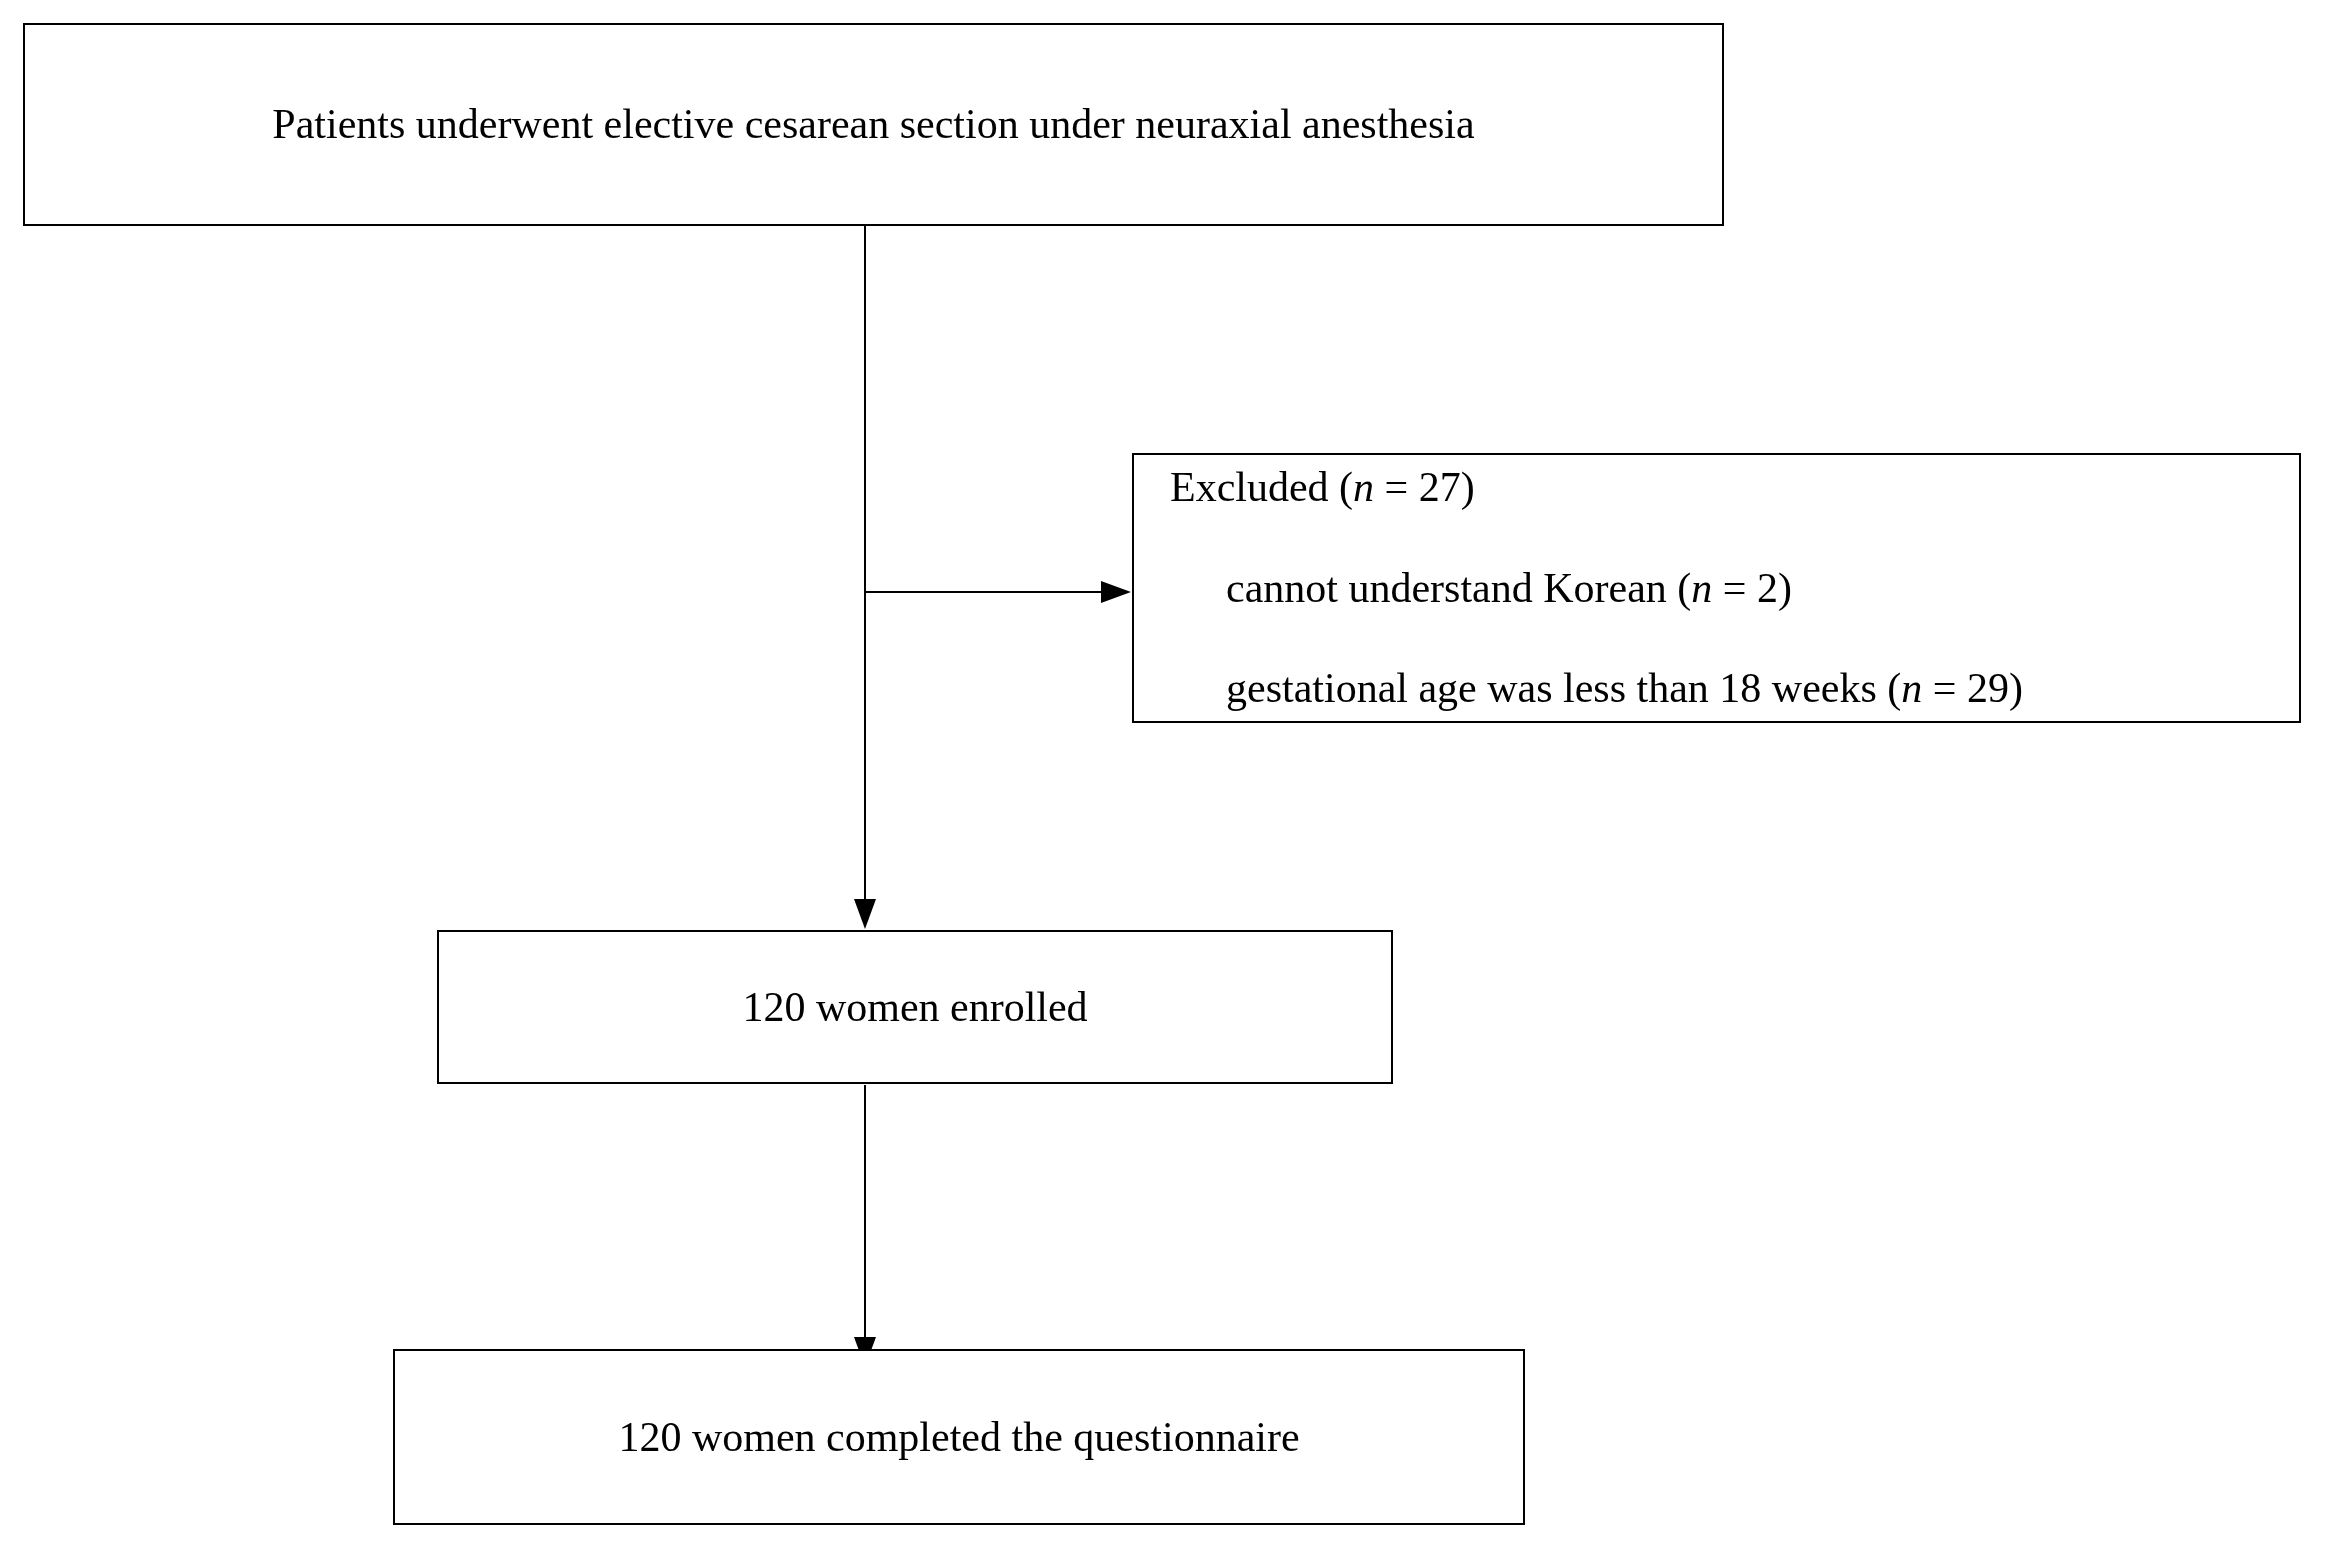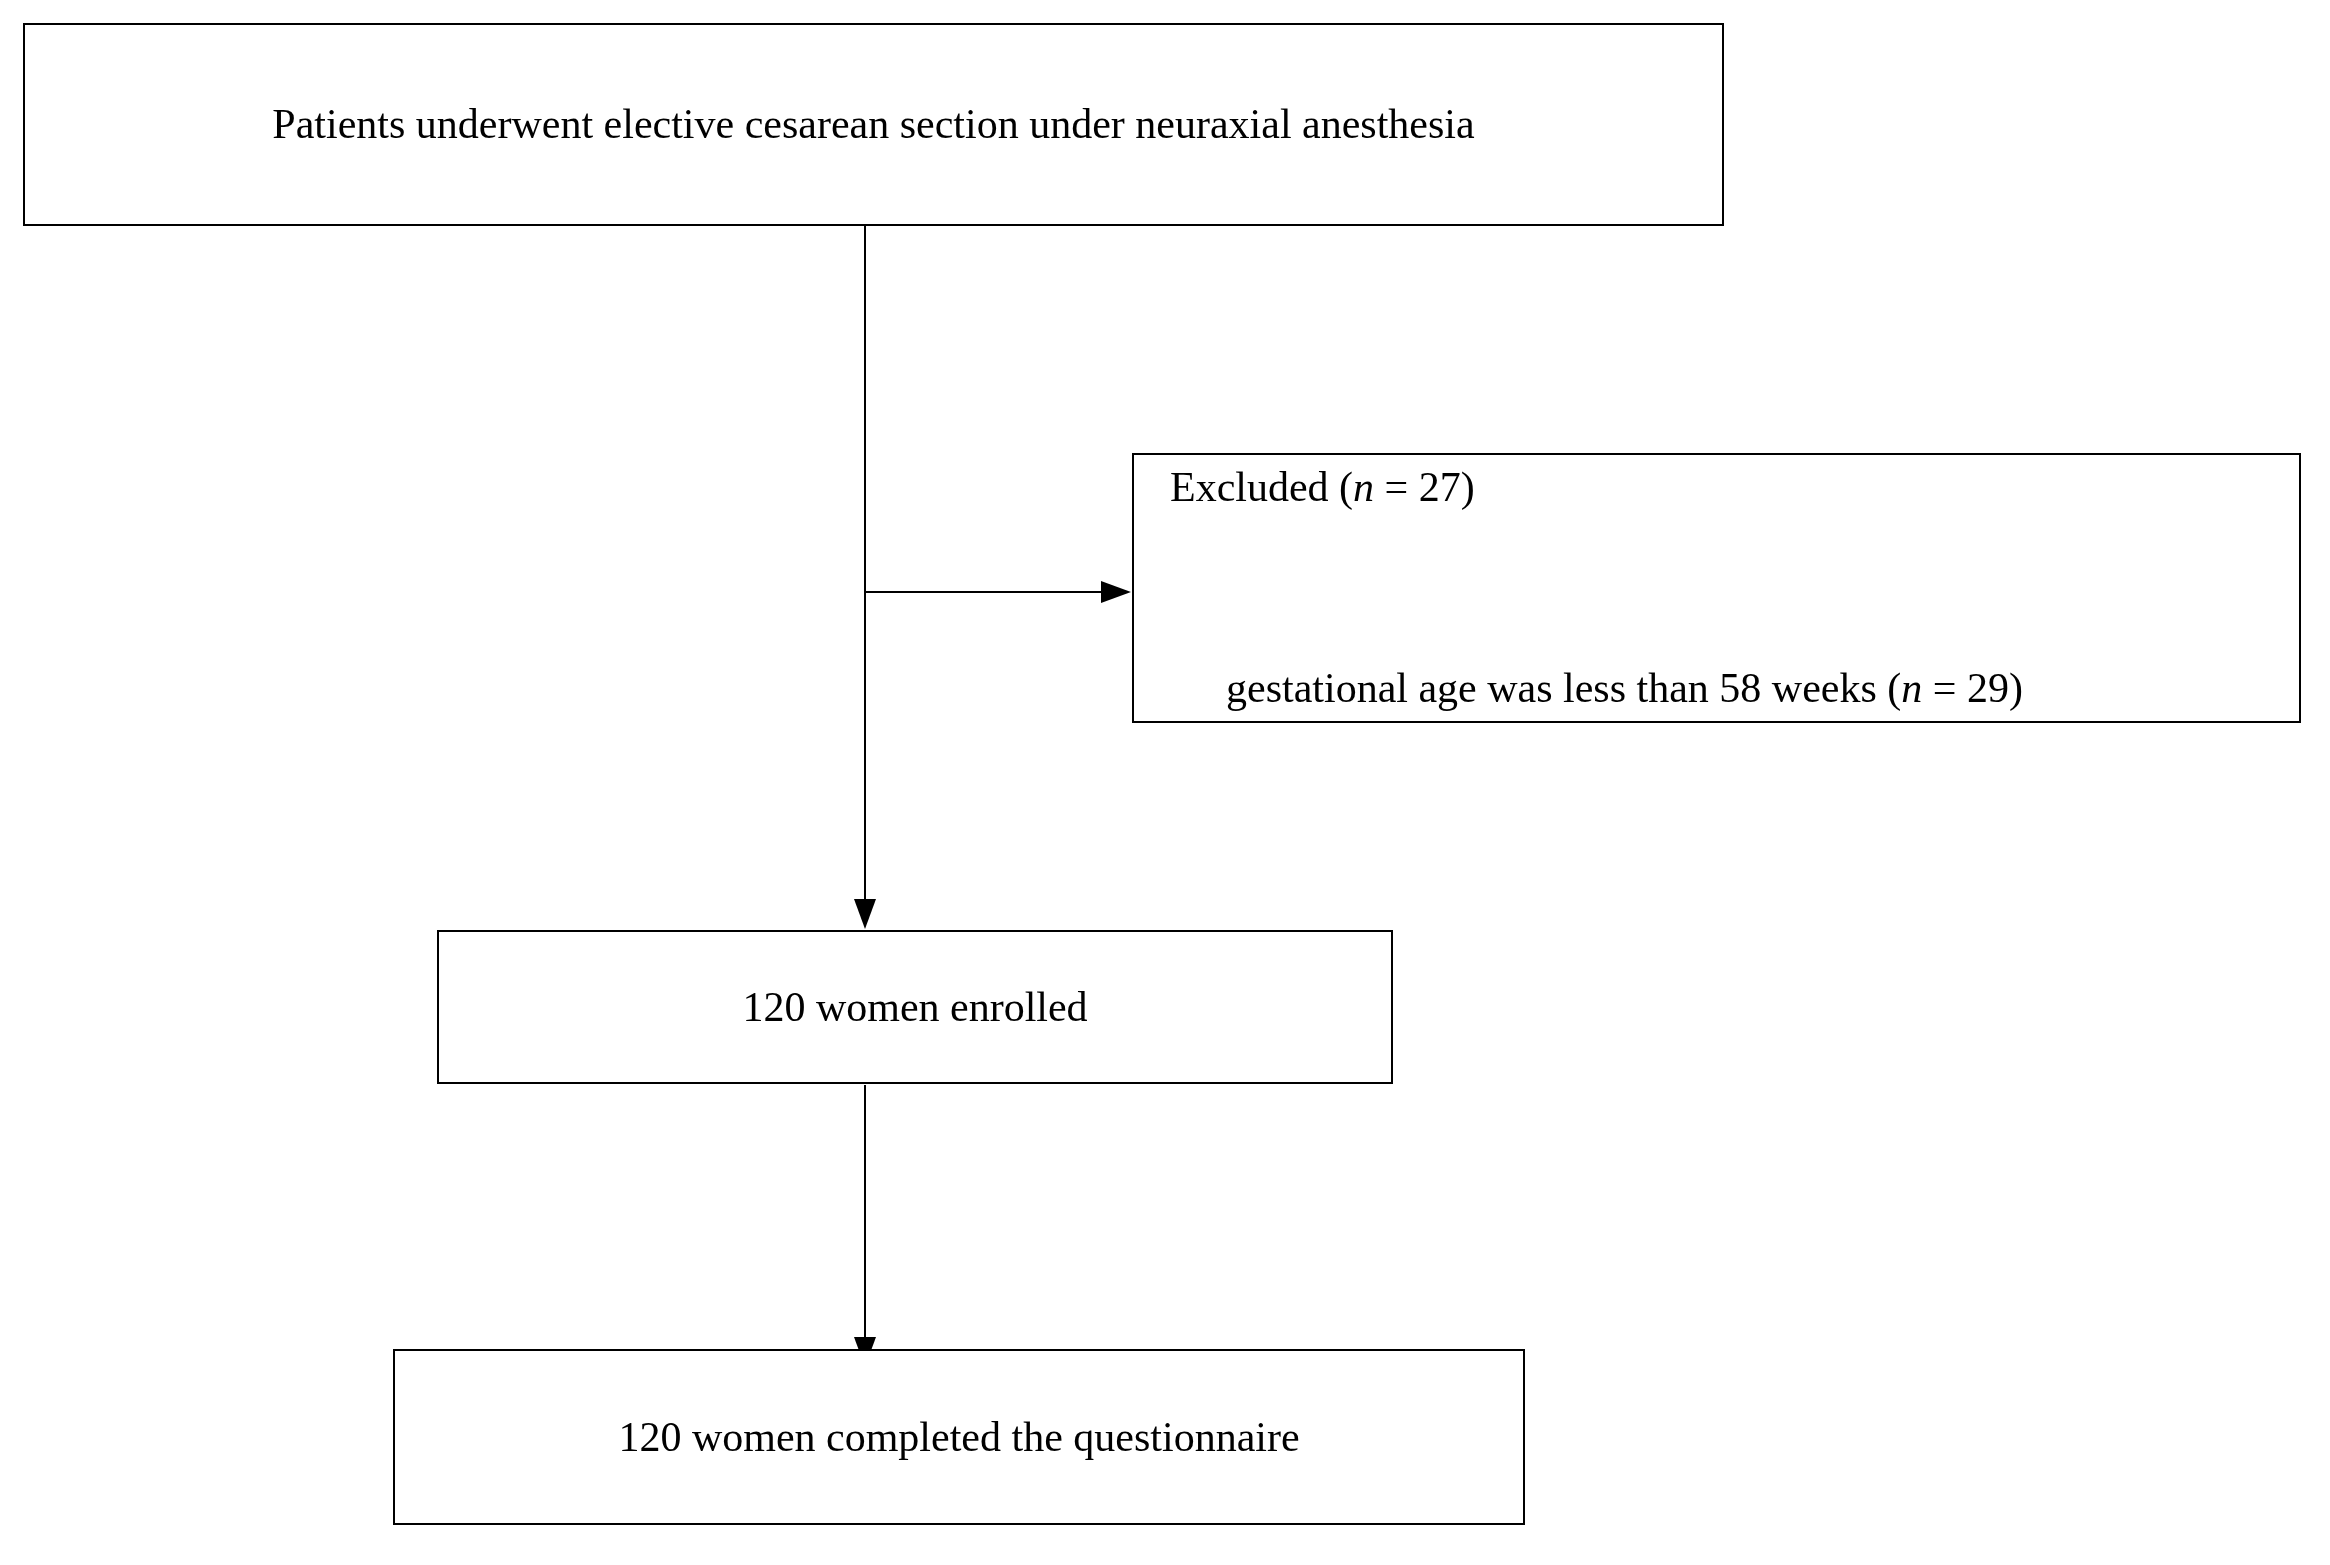--- a/index.html
+++ b/index.html
@@ -80,21 +80,22 @@
     <div class="tline">Patients underwent elective cesarean section under neuraxial anesthesia</div>
   </div>
 
   <div class="conn" id="vline-1"></div>
   <div class="conn" id="hline-excluded"></div>
   <div class="arrow-right" id="arrow-excluded"></div>
   <div class="arrow-down" id="arrow-enrolled"></div>
 
   <div class="box leftcol" id="box-excluded">
     <div class="tline"><span>Excluded (</span><span class="ital">n</span><span> = 27)</span></div>
-    <div class="tline indent"><span>gestational age was less than 58 weeks (</span><span class="ital">n</span><span> = 29)</span></div>
+    <div class="tline indent"><span>cannot understand Korean (</span><span class="ital">n</span><span> = 2)</span></div>
+    <div class="tline indent"><span>gestational age was less than 18 weeks (</span><span class="ital">n</span><span> = 29)</span></div>
   </div>
 
   <div class="box centered" id="box-enrolled">
     <div class="tline">120 women enrolled</div>
   </div>
 
   <div class="conn" id="vline-2"></div>
   <div class="arrow-down" id="arrow-completed"></div>
 
   <div class="box centered" id="box-completed">

